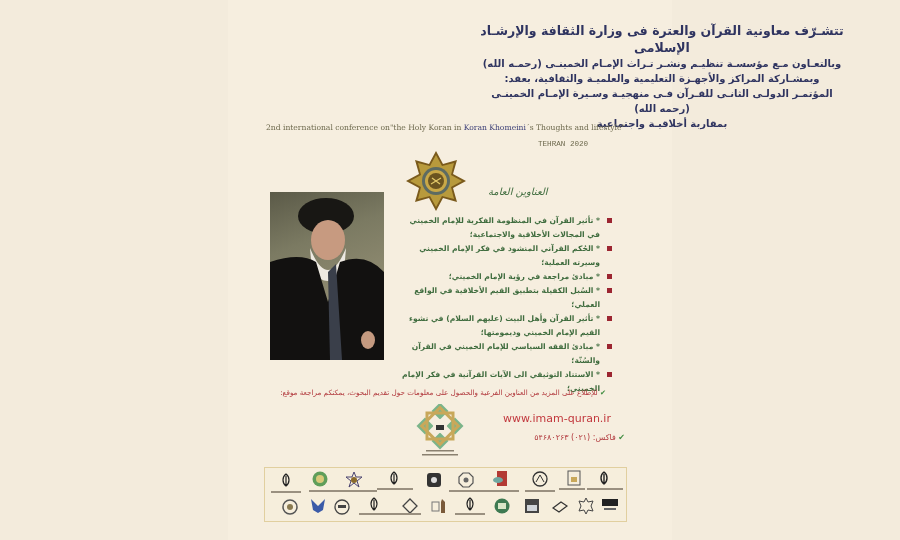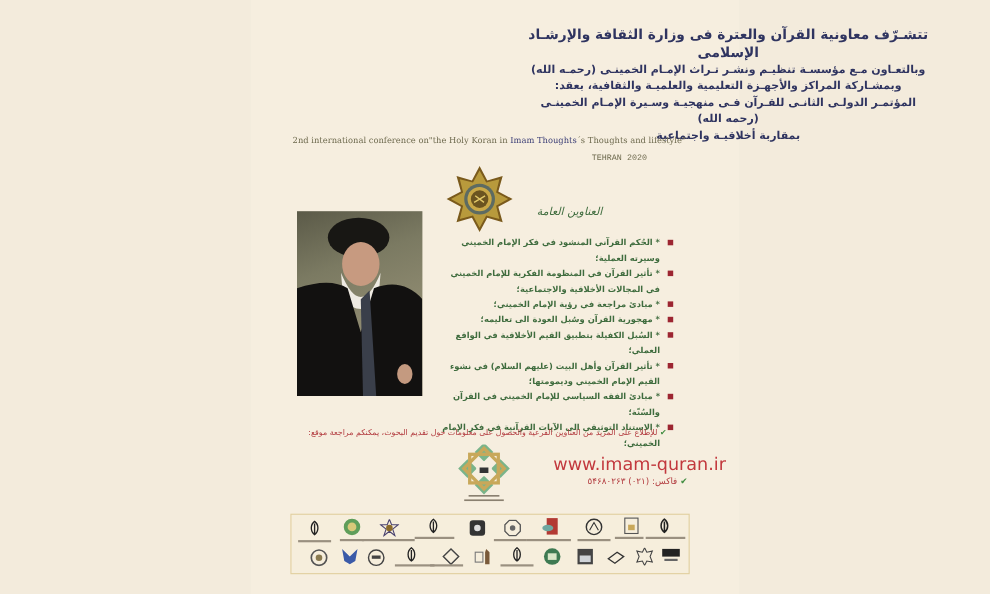--- a/index.html
+++ b/index.html
@@ -50,21 +50,21 @@
   .topics li { position:relative; padding-right:12px; }
   .topics li .sq {
     position:absolute; right:0; top:4px; width:5px; height:5px; background:#9c2531;
   }
   .info-line {
     position:absolute; left:256px; top:388px; width:350px;
     direction:rtl; text-align:right; font-size:7.2px; color:#b23a3e;
   }
   .check { color:#3f8c3f; font-weight:bold; }
   .website {
-    position:absolute; left:503px; top:412px; font-size:16px; color:#c2383d;
+    position:absolute; left:503px; top:412px; font-size:11px; color:#c2383d;
     font-family:"DejaVu Sans", sans-serif;
   }
   .fax {
     position:absolute; left:505px; top:433px; direction:rtl; font-size:8px;
     color:#b23a3e; width:120px; 
   }
   .conf-logo { position:absolute; left:414px; top:404px; width:52px; height:56px; }
   .logos-strip {
     position:absolute; left:264px; top:467px; width:363px; height:55px;
     border:1px solid #e1cf9f; background:#f6eedc; box-sizing:border-box;
@@ -80,21 +80,21 @@
 <div class="ar-header">
   <div class="l1">تتشـرّف معاونية القرآن والعترة فى وزارة الثقافة والإرشـاد الإسلامى</div>
   <div class="ln">وبالتعـاون مـع مؤسسـة تنظيـم ونشـر تـراث الإمـام الخمينـى (رحمـه الله)</div>
   <div class="ln">وبمشـاركة المراكز والأجهـزة التعليمية والعلميـة والثقافية، بعقد:</div>
   <div class="ln">المؤتمـر الدولـى الثانـى للقـرآن فـى منهجيـة وسـيرة الإمـام الخمينـى</div>
   <div class="ln">(رحمه الله)</div>
   <div class="ln">بمقاربة أخلاقيـة واجتماعية</div>
 </div>
 
 <div class="en-line">
-  <span>2nd international conference on"the Holy Koran in </span><span class="hl">Imam Thoughts</span><span>´s Thoughts and lifestyle"</span>
+  <span>2nd international conference on"the Holy Koran in </span><span class="hl">Koran Khomeini</span><span>´s Thoughts and lifestyle"</span>
 </div>
 <div class="tehran">TEHRAN 2020</div>
 
 <svg class="emblem" viewBox="0 0 62 62">
   <g transform="translate(31,31)">
     <polygon fill="#7a5a1c" points="0,-30 7,-17 21,-21 17,-7 30,0 17,7 21,21 7,17 0,30 -7,17 -21,21 -17,7 -30,0 -17,-7 -21,-21 -7,-17"></polygon>
     <polygon fill="#b89a3c" points="0,-26 6,-15 18,-18 15,-6 26,0 15,6 18,18 6,15 0,26 -6,15 -18,18 -15,6 -26,0 -15,-6 -18,-18 -6,-15"></polygon>
     <circle r="14" fill="#5d6b62"></circle>
     <circle r="11" fill="#c9a847"></circle>
     <circle r="8" fill="#6b5420"></circle>
@@ -109,24 +109,23 @@
     <ellipse cx="56" cy="24" rx="28" ry="18" fill="#181714"></ellipse>
     <ellipse cx="58" cy="48" rx="17" ry="20" fill="#c79a80"></ellipse>
     <path d="M40,56 Q58,100 76,56 L74,80 Q58,98 42,80 Z" fill="#eeeae2"></path>
     <path d="M0,70 Q30,60 46,70 L58,110 L70,70 Q96,60 114,80 L114,168 L0,168 Z" fill="#121110"></path>
     <path d="M58,80 L66,72 L72,168 L60,168 Z" fill="#3a3f4a"></path>
     <ellipse cx="98" cy="148" rx="7" ry="9" fill="#c49a80"></ellipse>
   </svg>
 </div>
 
 <ul class="topics">
+  <li><span class="sq"></span><span>* تأثير القرآن في المنظومة الفكرية للإمام الخميني في المجالات الأخلاقية والاجتماعية؛</span></li>
   <li><span class="sq"></span><span>* الحُكم القرآني المنشود في فكر الإمام الخميني وسيرته العملية؛</span></li>
-  <li><span class="sq"></span><span>* تأثير القرآن في المنظومة الفكرية للإمام الخميني في المجالات الأخلاقية والاجتماعية؛</span></li>
   <li><span class="sq"></span><span>* مبادئ مراجعة في رؤية الإمام الخميني؛</span></li>
-  <li><span class="sq"></span><span>* مهجورية القرآن وسُبل العودة الى تعاليمه؛</span></li>
   <li><span class="sq"></span><span>* السُبل الكفيلة بتطبيق القيم الأخلاقية في الواقع العملي؛</span></li>
   <li><span class="sq"></span><span>* تأثير القرآن وأهل البيت (عليهم السلام) في نشوء القيم الإمام الخميني وديمومتها؛</span></li>
   <li><span class="sq"></span><span>* مبادئ الفقه السياسي للإمام الخميني في القرآن والسُنّة؛</span></li>
   <li><span class="sq"></span><span>* الاستناد التوثيقي الى الآيات القرآنية في فكر الإمام الخميني؛</span></li>
 </ul>
 
 <div class="info-line">
   <span class="check">✔</span>
   <span>للإطلاع على المزيد من العناوين الفرعية والحصول على معلومات حول تقديم البحوث، يمكنكم مراجعة موقع:</span>
 </div>

